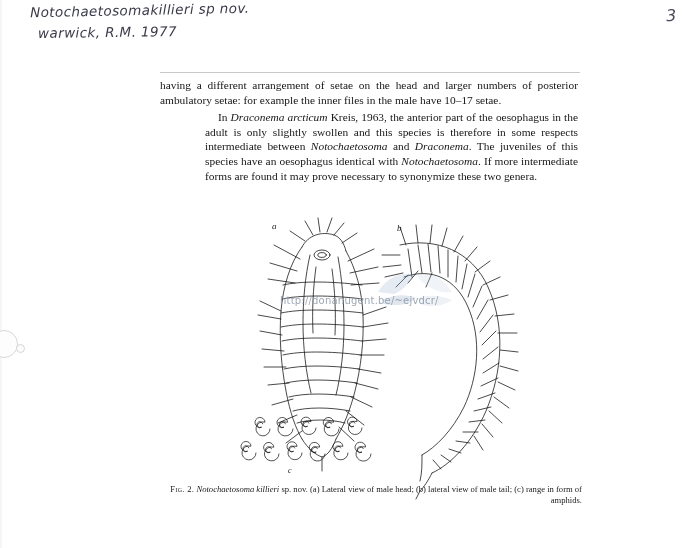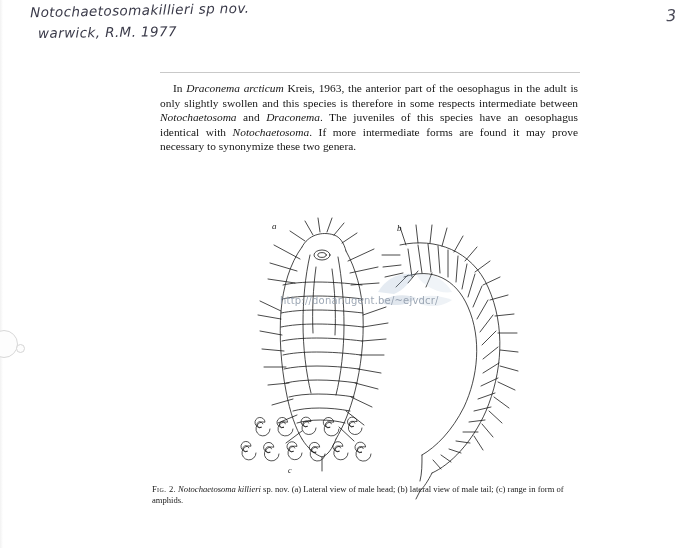--- a/index.html
+++ b/index.html
@@ -45,21 +45,21 @@
     position: absolute;
     left: 160px;
     top: 78px;
     width: 418px;
     font-size: 11.4px;
     line-height: 14.6px;
     text-align: justify;
     color: #151515;
   }
   .text-block p { margin: 0 0 0 0; }
-  .text-block p.indent { text-indent: 13px; margin-top: 3px; }
+  .text-block p.indent { text-indent: 13px; margin-top: 3px; margin-left: 45px; }
   .text-block i { font-style: italic; }
 
   
   .top-rule {
     position: absolute;
     left: 160px;
     top: 72px;
     width: 420px;
     height: 1px;
     background: #c9c9c9;
@@ -76,21 +76,21 @@
   .figure svg { display: block; }
 
   .fig-caption {
     position: absolute;
     left: 152px;
     top: 484px;
     width: 430px;
     font-size: 8.6px;
     line-height: 11px;
     color: #1a1a1a;
-    text-align: left;
+    text-align: right;
   }
   .fig-caption .sc {
     font-variant: small-caps;
     letter-spacing: 0.3px;
   }
   .fig-caption i { font-style: italic; }
 
   
   .watermark {
     position: absolute;
@@ -144,20 +144,21 @@
 
 <div class="scan-edge"></div>
 
 <div class="handwriting" id="hw-line1">Notochaetosomakillieri sp nov.</div>
 <div class="handwriting" id="hw-line2">warwick, R.M.  1977</div>
 <div id="page-number">3</div>
 
 <div class="top-rule"></div>
 
 <div class="text-block">
+  <p>having a different arrangement of setae on the head and larger numbers of posterior ambulatory setae: for example the inner files in the male have 10–17 setae.</p>
   <p class="indent" id="para2"><span>In </span><i>Draconema arcticum</i><span> Kreis, 1963, the anterior part of the oesophagus in the adult is only slightly swollen and this species is therefore in some respects intermediate between </span><i>Notochaetosoma</i><span> and </span><i>Draconema</i><span>.   The juveniles of this species have an oesophagus identical with </span><i>Notochaetosoma</i><span>.   If more intermediate forms are found it may prove necessary to synonymize these two genera.</span></p>
 </div>
 
 <div class="figure">
   <svg width="440" height="290" viewBox="0 0 440 290" xmlns="http://www.w3.org/2000/svg" fill="none" stroke="#1b1b1b" stroke-width="0.8" stroke-linecap="round">
 
     <g>
 
       <path d="M152 32 C140 48 133 72 131 96 C129 122 131 150 136 176 C140 198 146 214 152 224"></path>
       <path d="M196 36 C206 54 212 76 213 100 C214 126 211 152 205 176 C200 196 193 212 186 224"></path>

